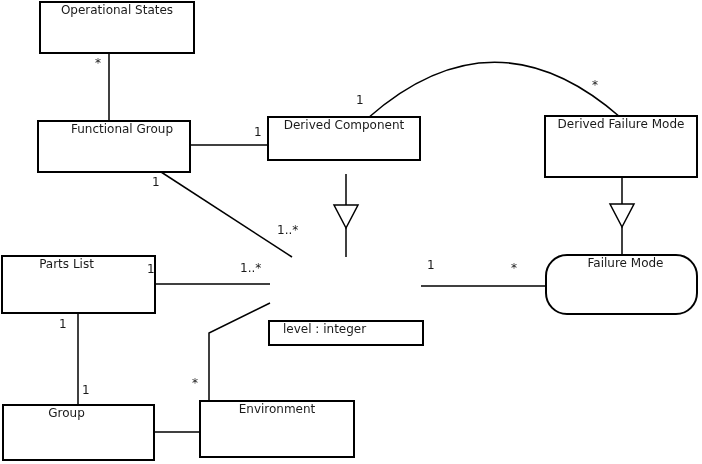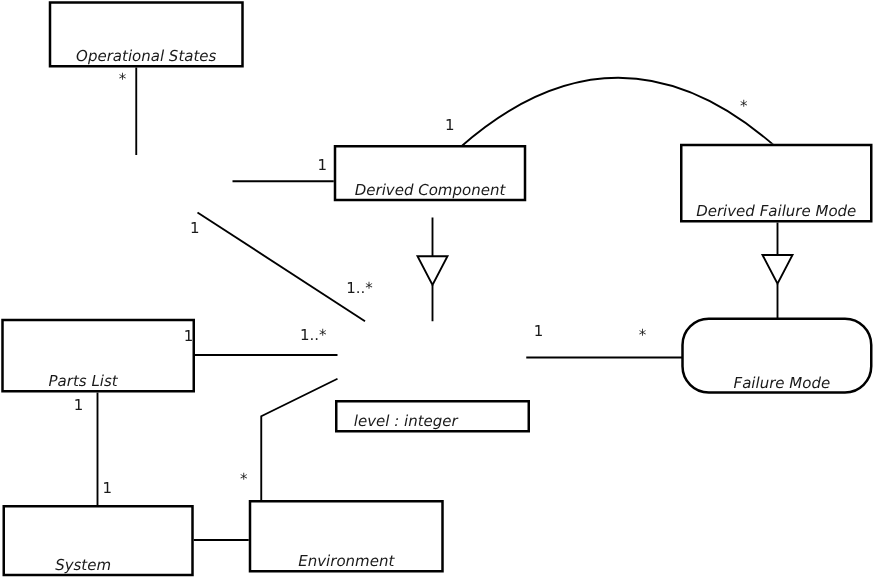--- a/index.html
+++ b/index.html
@@ -16,25 +16,24 @@
     position: absolute;
     left: 0; top: 0;
     width: 702px; height: 464px;
   }
   .uml-class {
     position: absolute;
     box-sizing: border-box;
     background: #ffffff;
     border: 2px solid #000000;
     display: flex;
-    align-items: flex-end;
+    align-items: flex-start;
     justify-content: center;
     font-size: 12px;
     white-space: nowrap;
-    font-style: italic;
   }
   .uml-attr {
     justify-content: flex-start;
     padding-left: 13px;
   }
   .shift-left  { padding-right: 24px; }
   .shift-right-16 { padding-left: 16px; }
   .shift-right-8  { padding-left: 8px; border-radius: 22px; }
   .mult {
     position: absolute;
@@ -67,20 +66,23 @@
     <line x1="421" y1="286" x2="547" y2="286"></line>
     <line x1="78" y1="312" x2="78" y2="406"></line>
     <line x1="152" y1="432" x2="201" y2="432"></line>
     <polyline points="270,303 209,333 209,402"></polyline>
   </svg>
 
   <div class="uml-class" style="left:39px;top:1px;width:156px;height:53px">
     <span>Operational States</span>
   </div>
 
+  <div class="uml-class shift-right-16" style="left:37px;top:120px;width:154px;height:53px">
+    <span>Functional Group</span>
+  </div>
 
   <div class="uml-class" style="left:267px;top:116px;width:154px;height:45px">
     <span>Derived Component</span>
   </div>
 
   <div class="uml-class" style="left:544px;top:115px;width:154px;height:63px">
     <span>Derived Failure Mode</span>
   </div>
 
   <div class="uml-class shift-left" style="left:1px;top:255px;width:155px;height:59px">
@@ -90,21 +92,21 @@
 
   <div class="uml-class uml-attr" style="left:268px;top:320px;width:156px;height:26px">
     <span>level : integer</span>
   </div>
 
   <div class="uml-class shift-right-8" style="left:545px;top:254px;width:153px;height:61px">
     <span>Failure Mode</span>
   </div>
 
   <div class="uml-class shift-left" style="left:2px;top:404px;width:153px;height:57px">
-    <span>System</span>
+    <span>Group</span>
   </div>
 
   <div class="uml-class" style="left:199px;top:400px;width:156px;height:58px">
     <span>Environment</span>
   </div>
 
   <span class="mult" style="left:95px;top:57px">*</span>
   <span class="mult" style="left:254px;top:126px">1</span>
   <span class="mult" style="left:152px;top:176px">1</span>
   <span class="mult" style="left:277px;top:224px">1..*</span>

